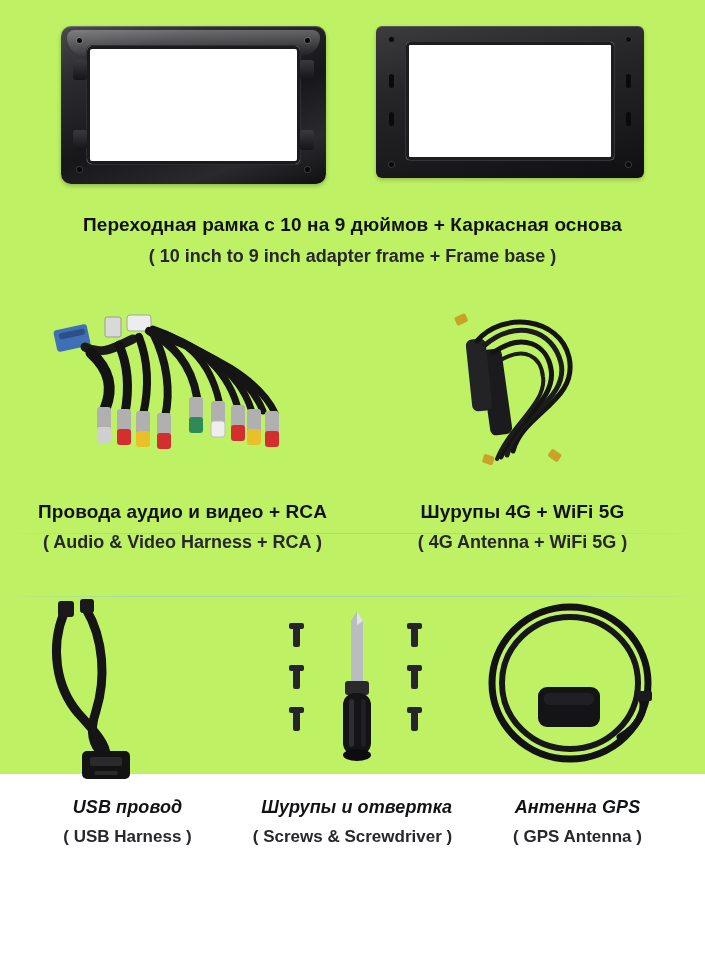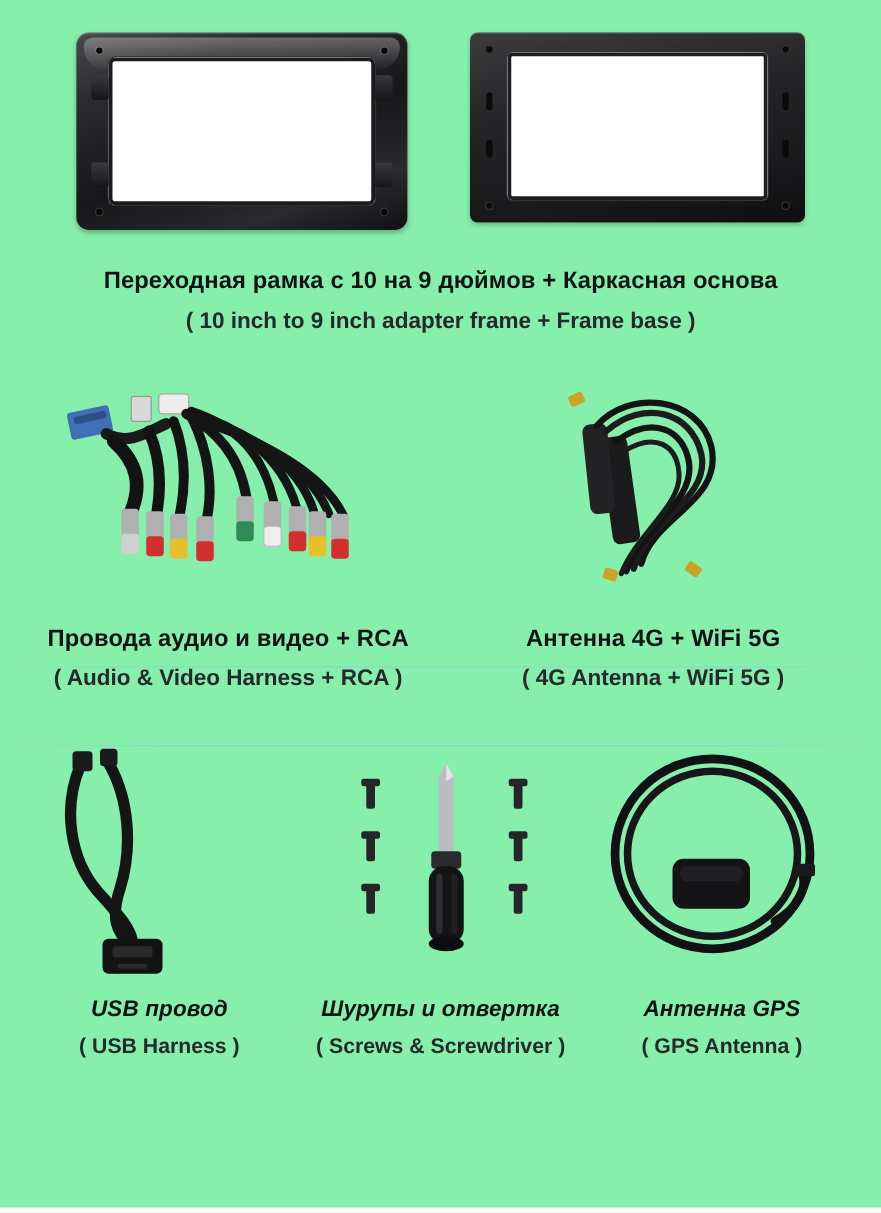--- a/index.html
+++ b/index.html
@@ -10,23 +10,23 @@
   body {
     width: 705px;
     height: 970px;
     font-family: "Liberation Sans", sans-serif;
     color: #1a1a1a;
     overflow: hidden;
     position: relative;
   }
   .page {
     width: 705px;
-    height: 966px;
-    position: relative;
-    background: #86efac;
+    height: 774px;
+    position: relative;
+    background: #bef264;
   }
 
   
   .section {
     width: 100%;
     box-sizing: border-box;
   }
   .sec1 {
     padding-top: 26px;
   }
@@ -292,21 +292,21 @@
           <path d="M112 40 C 142 14, 180 24, 188 58 C 196 94, 144 112, 134 150" stroke="#1c1c1c" stroke-width="5" fill="none" stroke-linecap="round"></path>
           <path d="M120 48 C 150 26, 174 40, 178 64 C 184 96, 140 118, 128 152" stroke="#141414" stroke-width="5" fill="none" stroke-linecap="round"></path>
           <path d="M126 56 C 152 40, 168 52, 170 72 C 174 98, 136 122, 124 154" stroke="#1c1c1c" stroke-width="4" fill="none" stroke-linecap="round"></path>
 
           <rect x="82" y="10" width="12" height="9" rx="2" fill="#c9a227" transform="rotate(-25 88 14)"></rect>
           <rect x="176" y="146" width="12" height="9" rx="2" fill="#c9a227" transform="rotate(35 182 150)"></rect>
           <rect x="110" y="150" width="11" height="9" rx="2" fill="#c9a227" transform="rotate(18 115 154)"></rect>
         </svg>
       </div>
       <div class="caption-block" style="margin-top:4px;">
-        <div class="cap-ru">Антенна 4G + WiFi 5G</div>
+        <div class="cap-ru">Шурупы 4G + WiFi 5G</div>
         <div class="cap-en">( 4G Antenna + WiFi 5G )</div>
       </div>
     </div>
 
   </div>
 
   <div class="sec3">
 
     <div class="cell3">
       <div class="art3">
@@ -350,21 +350,21 @@
           <g fill="#26262a">
             <rect x="166" y="32" width="7" height="20" rx="2"></rect>
               <rect x="162" y="28" width="15" height="6" rx="2"></rect>
             <rect x="166" y="74" width="7" height="20" rx="2"></rect>
               <rect x="162" y="70" width="15" height="6" rx="2"></rect>
             <rect x="166" y="116" width="7" height="20" rx="2"></rect>
               <rect x="162" y="112" width="15" height="6" rx="2"></rect>
           </g>
         </svg>
       </div>
-      <div class="caption-block" style="margin-top:0px;">
+      <div class="caption-block" style="margin-top:0px;text-align:right;">
         <div class="cap-ru cap-ru-s">Шурупы и отвертка</div>
         <div class="cap-en cap-en-s">( Screws &amp; Screwdriver )</div>
       </div>
     </div>
 
     <div class="cell3">
       <div class="art3">
         <svg width="215" height="200" viewBox="0 0 215 200">
           <ellipse cx="100" cy="88" rx="78" ry="76" fill="none" stroke="#121214" stroke-width="7"></ellipse>
           <ellipse cx="100" cy="88" rx="68" ry="66" fill="none" stroke="#17171a" stroke-width="6"></ellipse>

